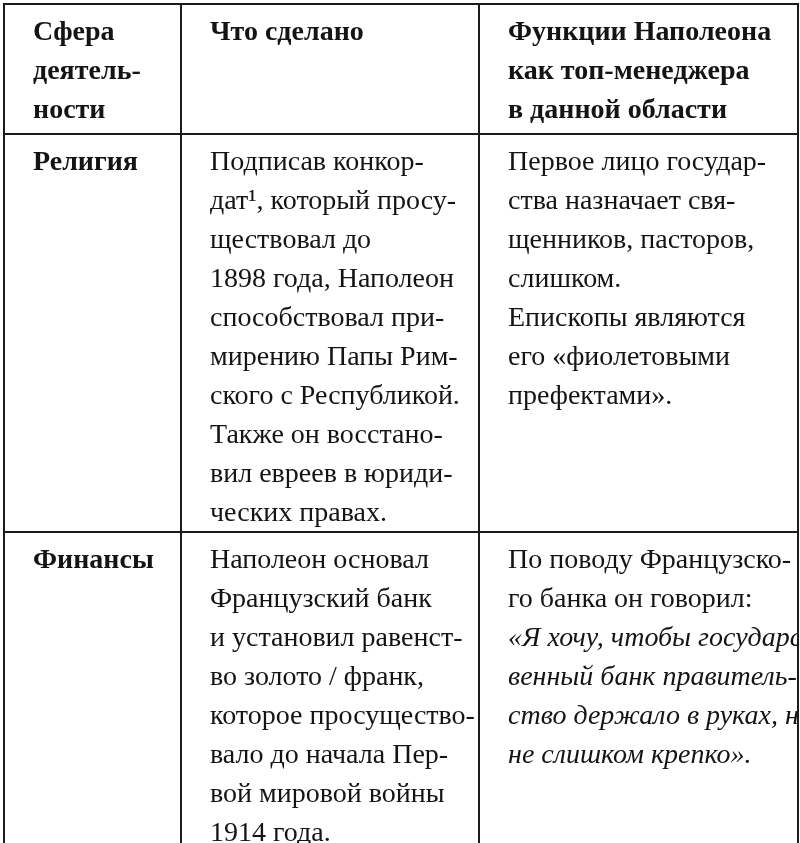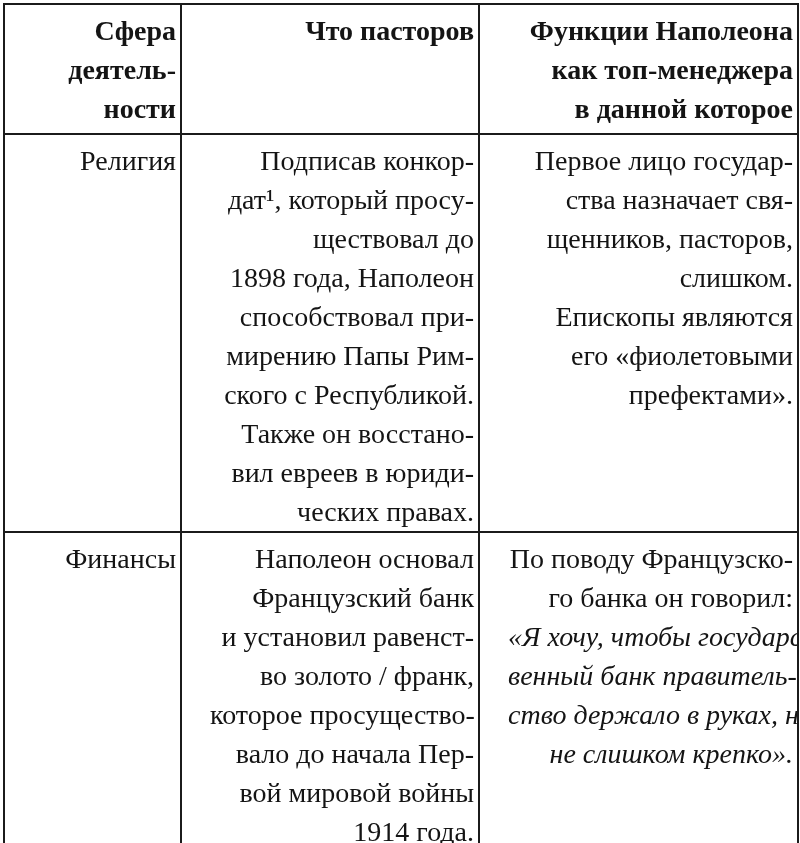--- a/index.html
+++ b/index.html
@@ -21,34 +21,34 @@
     table-layout: fixed;
     width: 794px;
     height: 836px;
   }
   col.c1 { width: 177px; }
   col.c2 { width: 298px; }
   col.c3 { width: 319px; }
   th, td {
     border: 2px solid #1b1b1b;
     vertical-align: top;
-    text-align: right;
+    text-align: left;
     padding: 6px 4px 0 28px;
     font-family: "Liberation Serif", "DejaVu Serif", serif;
     font-size: 28px;
     line-height: 39px;
     color: #141414;
     overflow: hidden;
     box-sizing: border-box;
   }
   th {
     font-weight: bold;
   }
   td.sphere {
-    font-weight: normal;
+    font-weight: bold;
   }
   .lines {
     white-space: pre;
   }
   .italic {
     font-style: italic;
   }
   tr.hrow { height: 130px; }
   tr.r0   { height: 392px; }
   tr.r1   { height: 310px; }
@@ -61,24 +61,24 @@
     <colgroup>
       <col class="c1">
       <col class="c2">
       <col class="c3">
     </colgroup>
     <thead>
       <tr class="hrow">
         <th class="lines">Сфера
 деятель-
 ности</th>
-        <th class="lines">Что пасторов</th>
+        <th class="lines">Что сделано</th>
         <th class="lines">Функции Наполеона
 как топ-менеджера
-в данной которое</th>
+в данной области</th>
       </tr>
     </thead>
     <tbody>
       <tr class="r0">
         <td class="sphere">Религия</td>
         <td class="lines">Подписав конкор-
 дат¹, который просу-
 ществовал до
 1898 года, Наполеон
 способствовал при-

